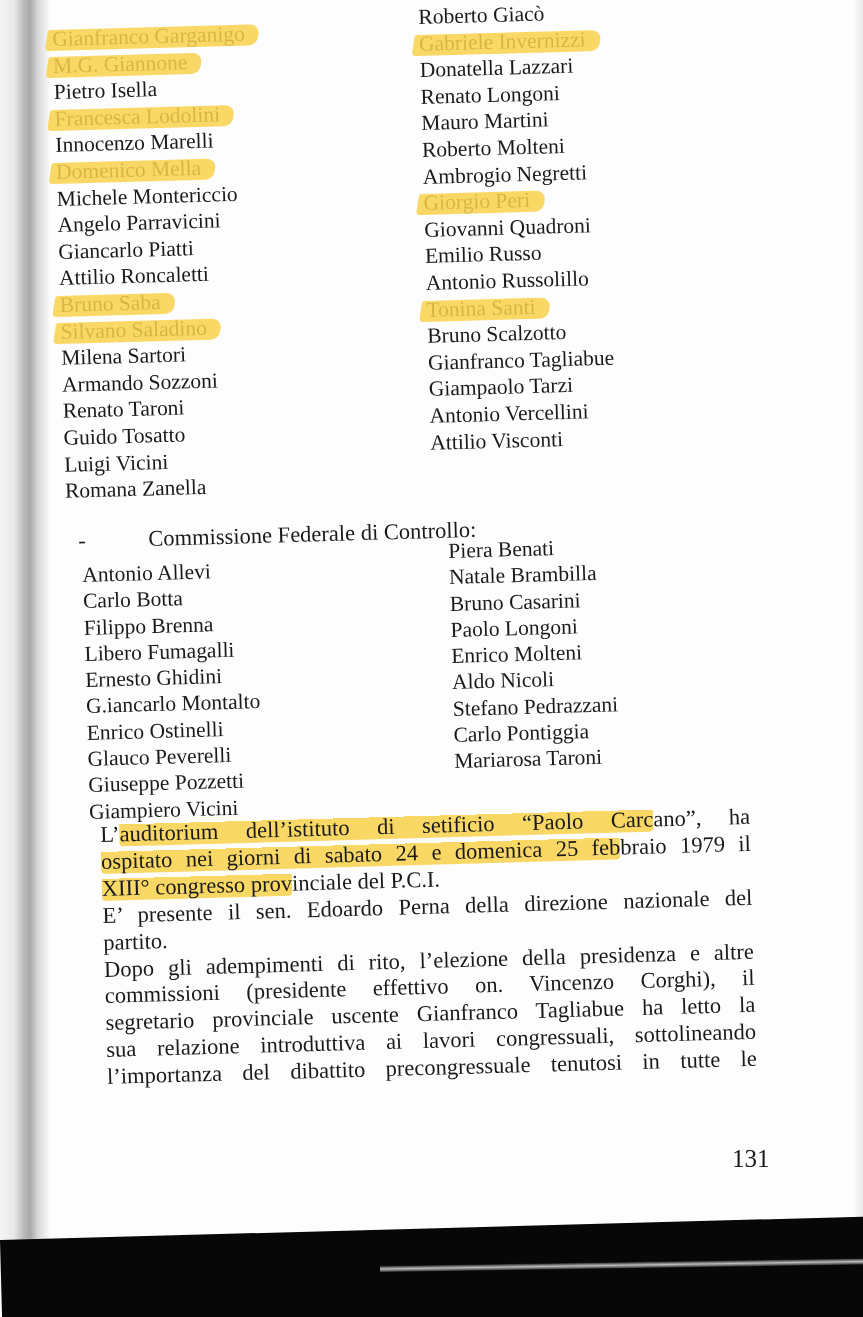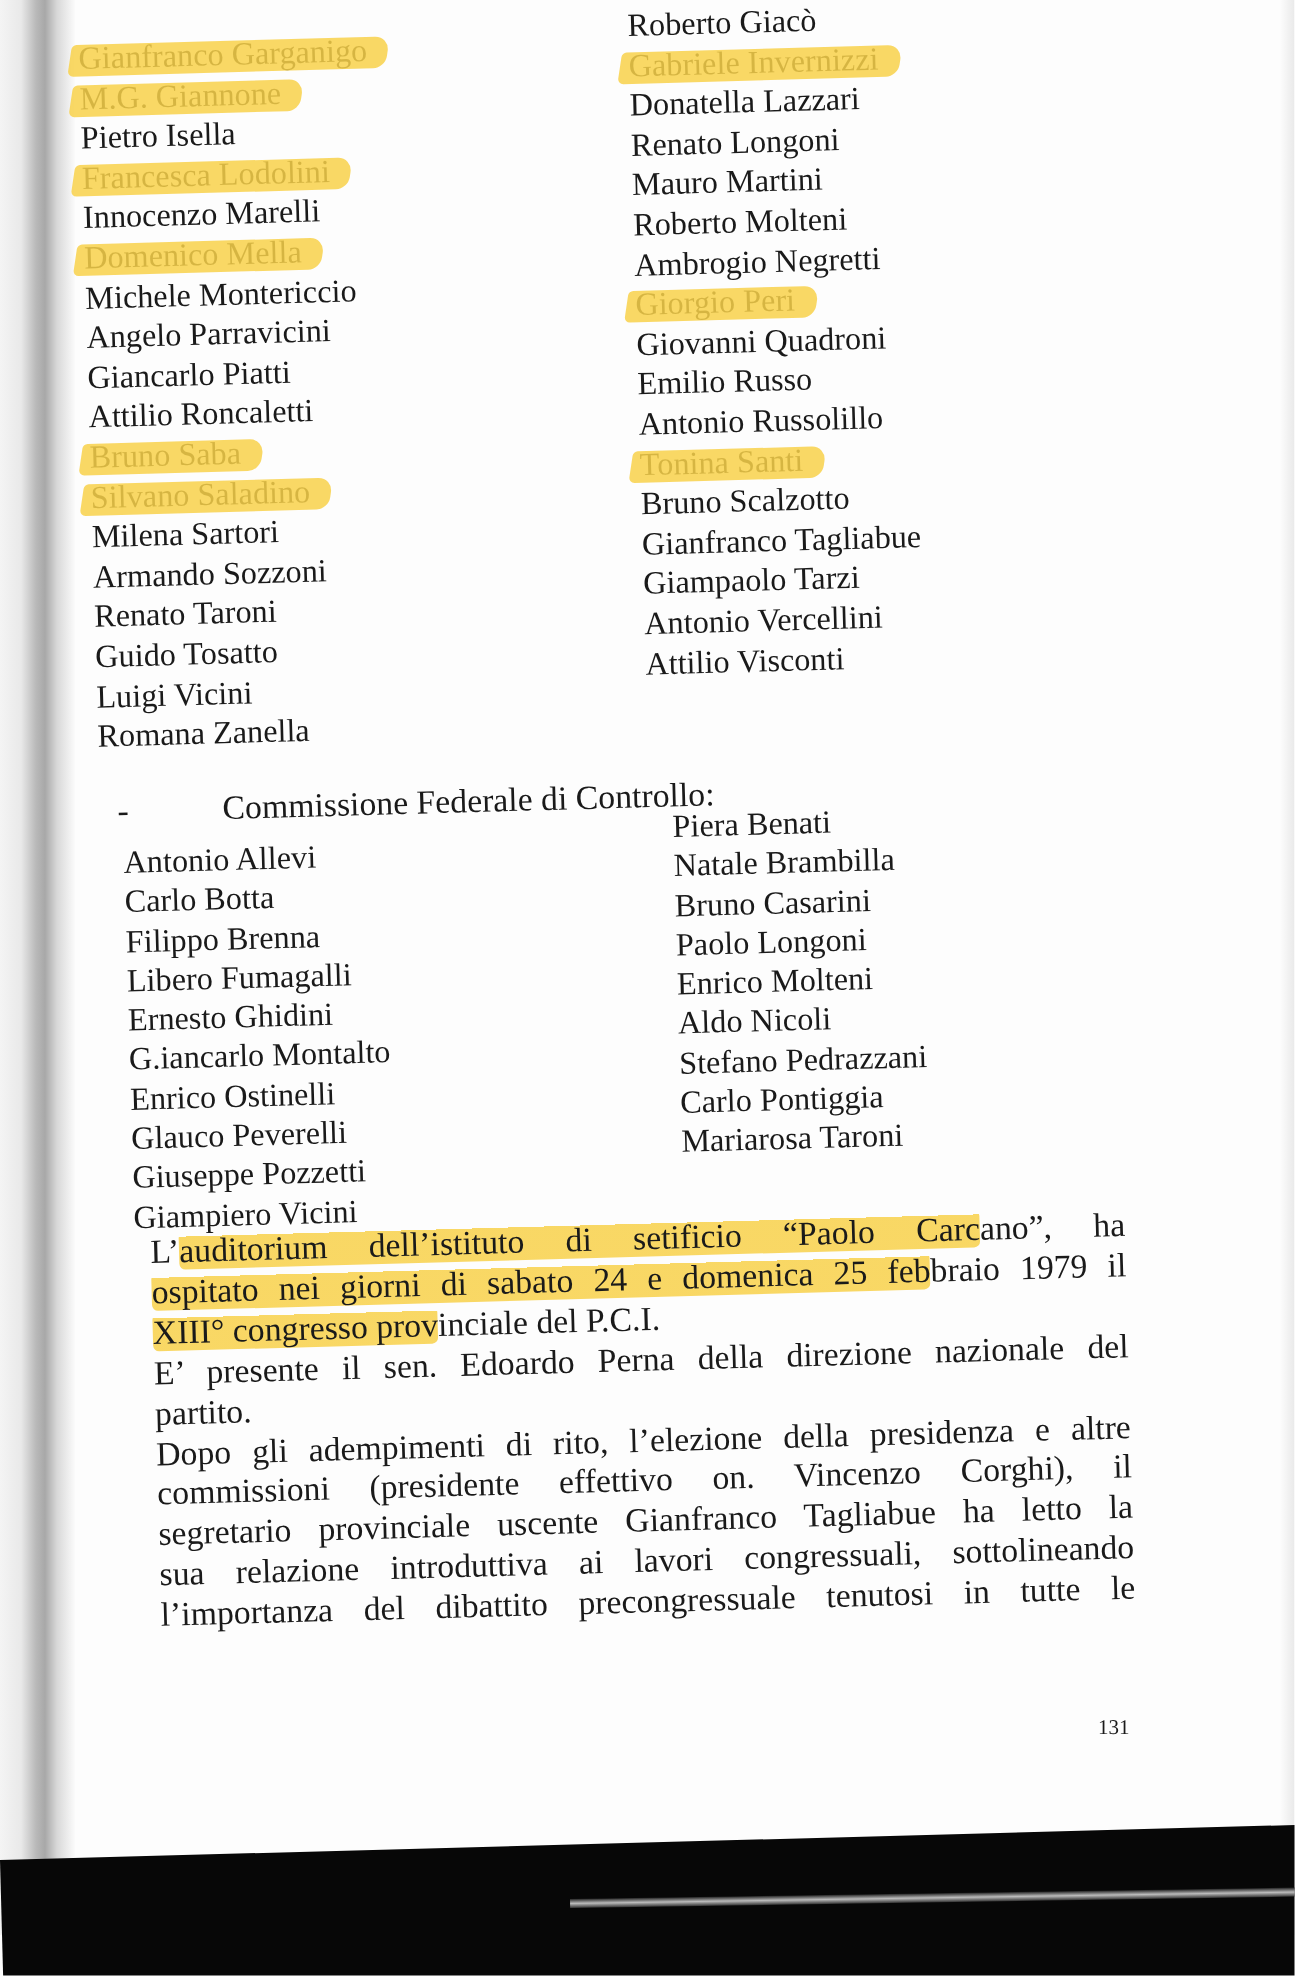--- a/index.html
+++ b/index.html
@@ -57,21 +57,21 @@
   .col-left-2 { left: 82px; top: 562px; transform: rotate(-1.6deg); font-size: 21.5px; line-height: 26.3px; }
   .col-right-2 { left: 448px; top: 538px; transform: rotate(-1.6deg); font-size: 21.5px; line-height: 26.3px; }
   .para {
     position: absolute; left: 100px; top: 822px; width: 650px;
     font-size: 22.5px; line-height: 26.9px; text-align: justify;
     transform-origin: left top; transform: rotate(-1.6deg);
   }
   .para .line { display: block; text-align: justify; text-align-last: justify; white-space: nowrap; }
   .para .line.last { text-align-last: left; }
   .page-number {
-    position: absolute; left: 732px; top: 1145px; font-size: 14px;
+    position: absolute; left: 732px; top: 1145px; font-size: 25px;
   }
   .hl-inline { background: linear-gradient(to bottom, rgba(0,0,0,0) 12%, rgba(248,209,74,0.85) 12%, rgba(248,209,74,0.85) 100%); border-radius: 4px; }
 </style>
 </head>
 <body>
 
 <div class="page">
   <div class="gutter-shadow"></div>
   <div class="right-edge"></div>
 

